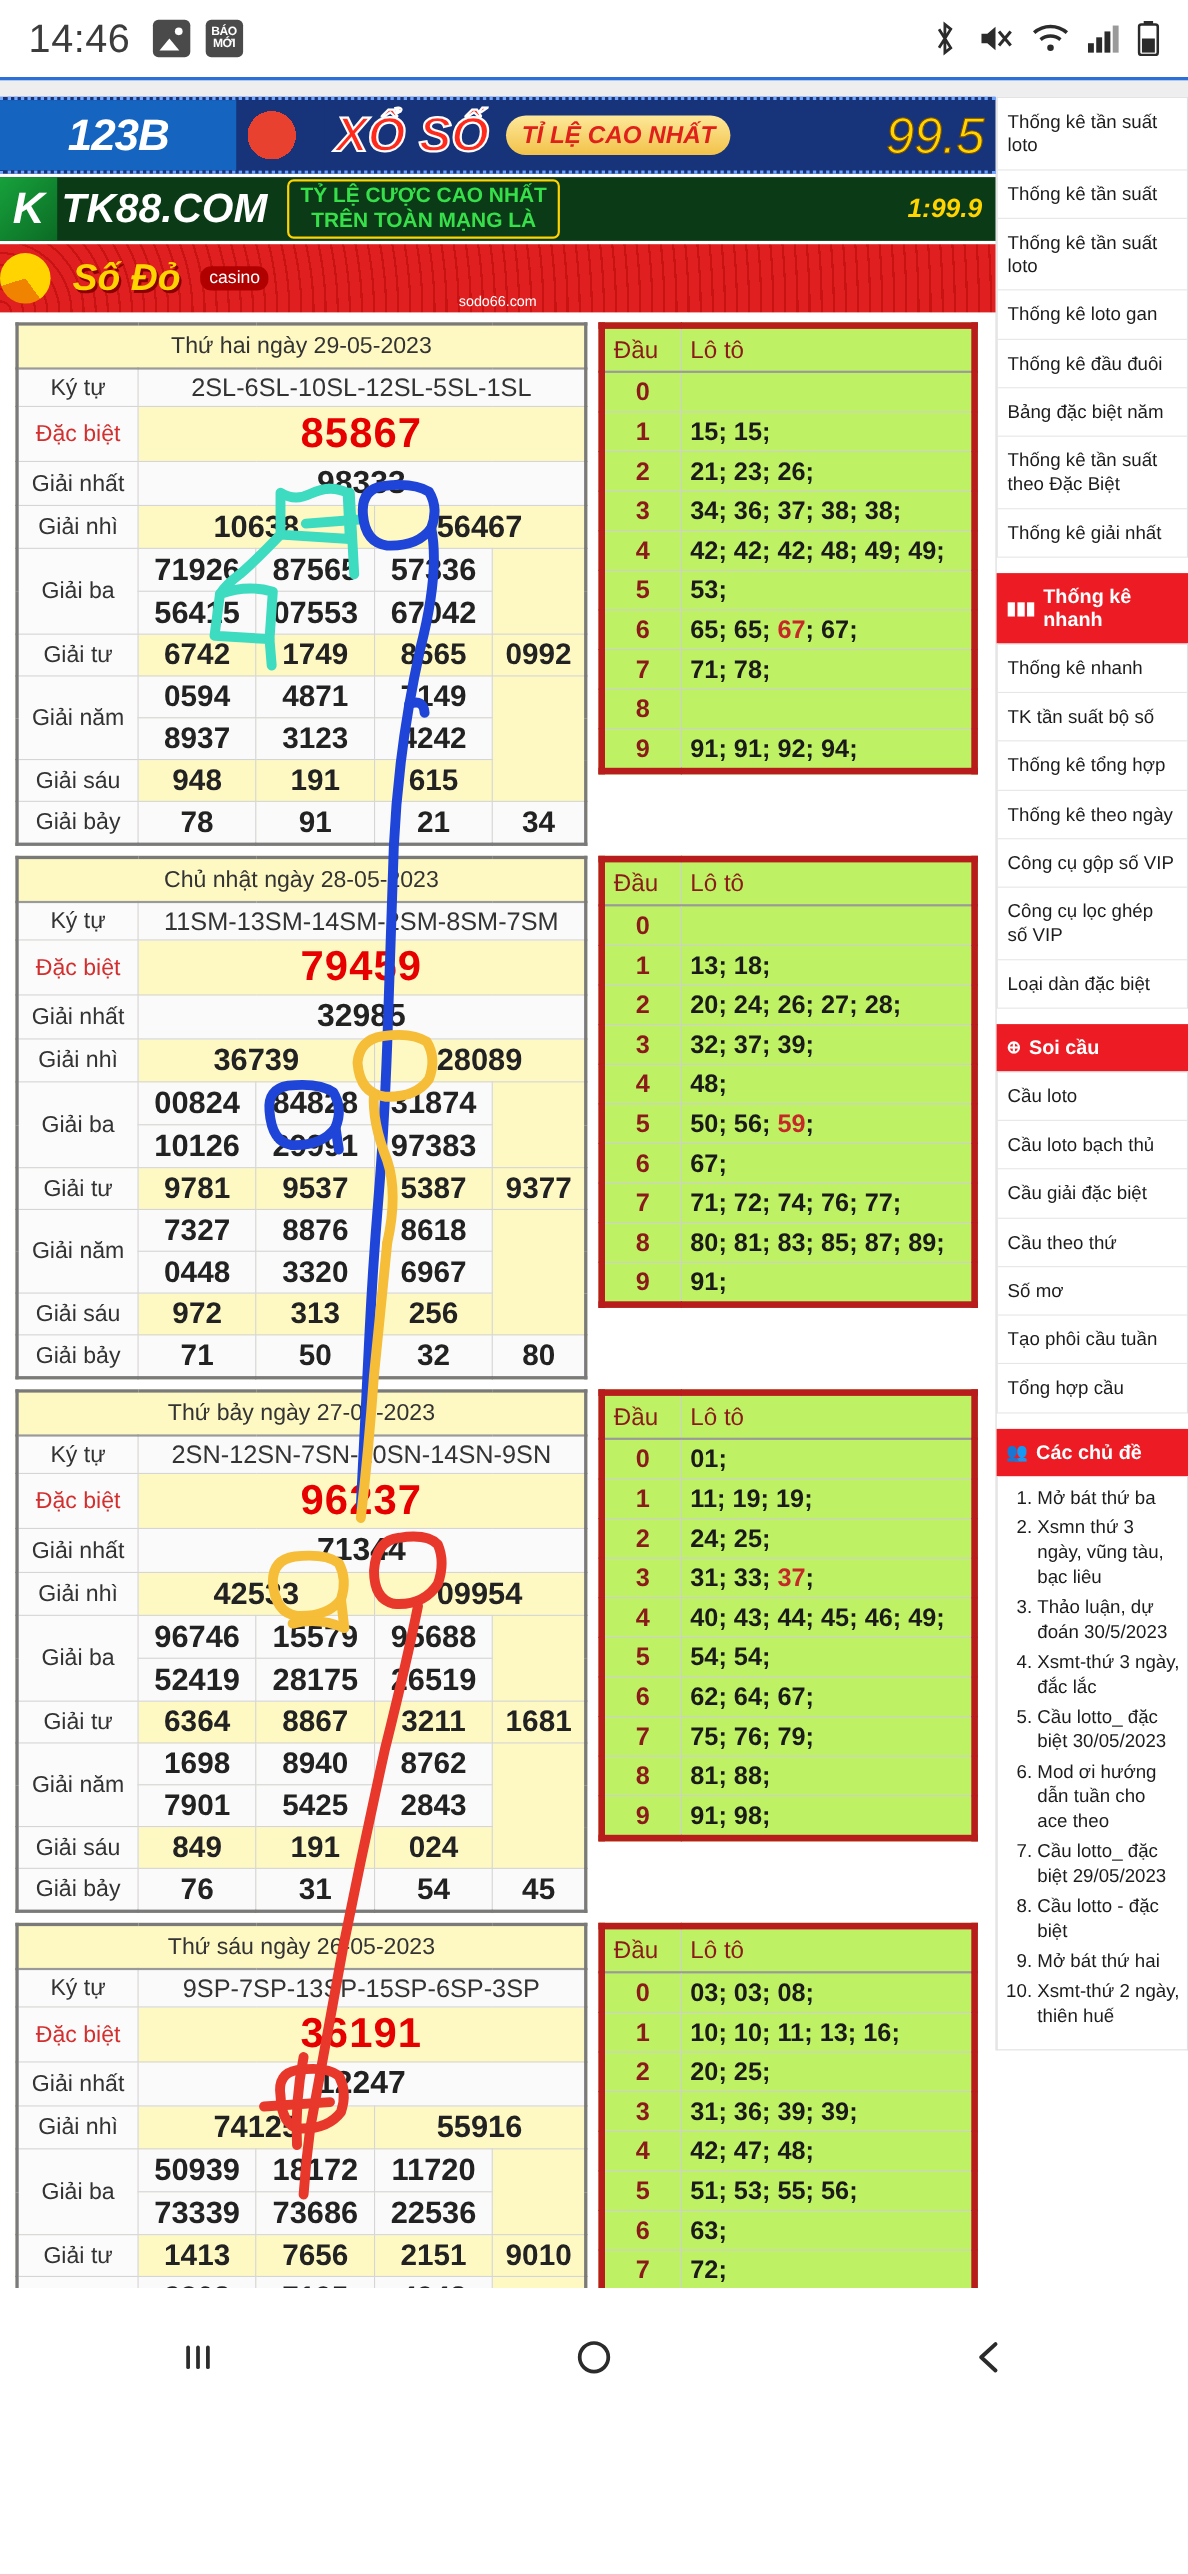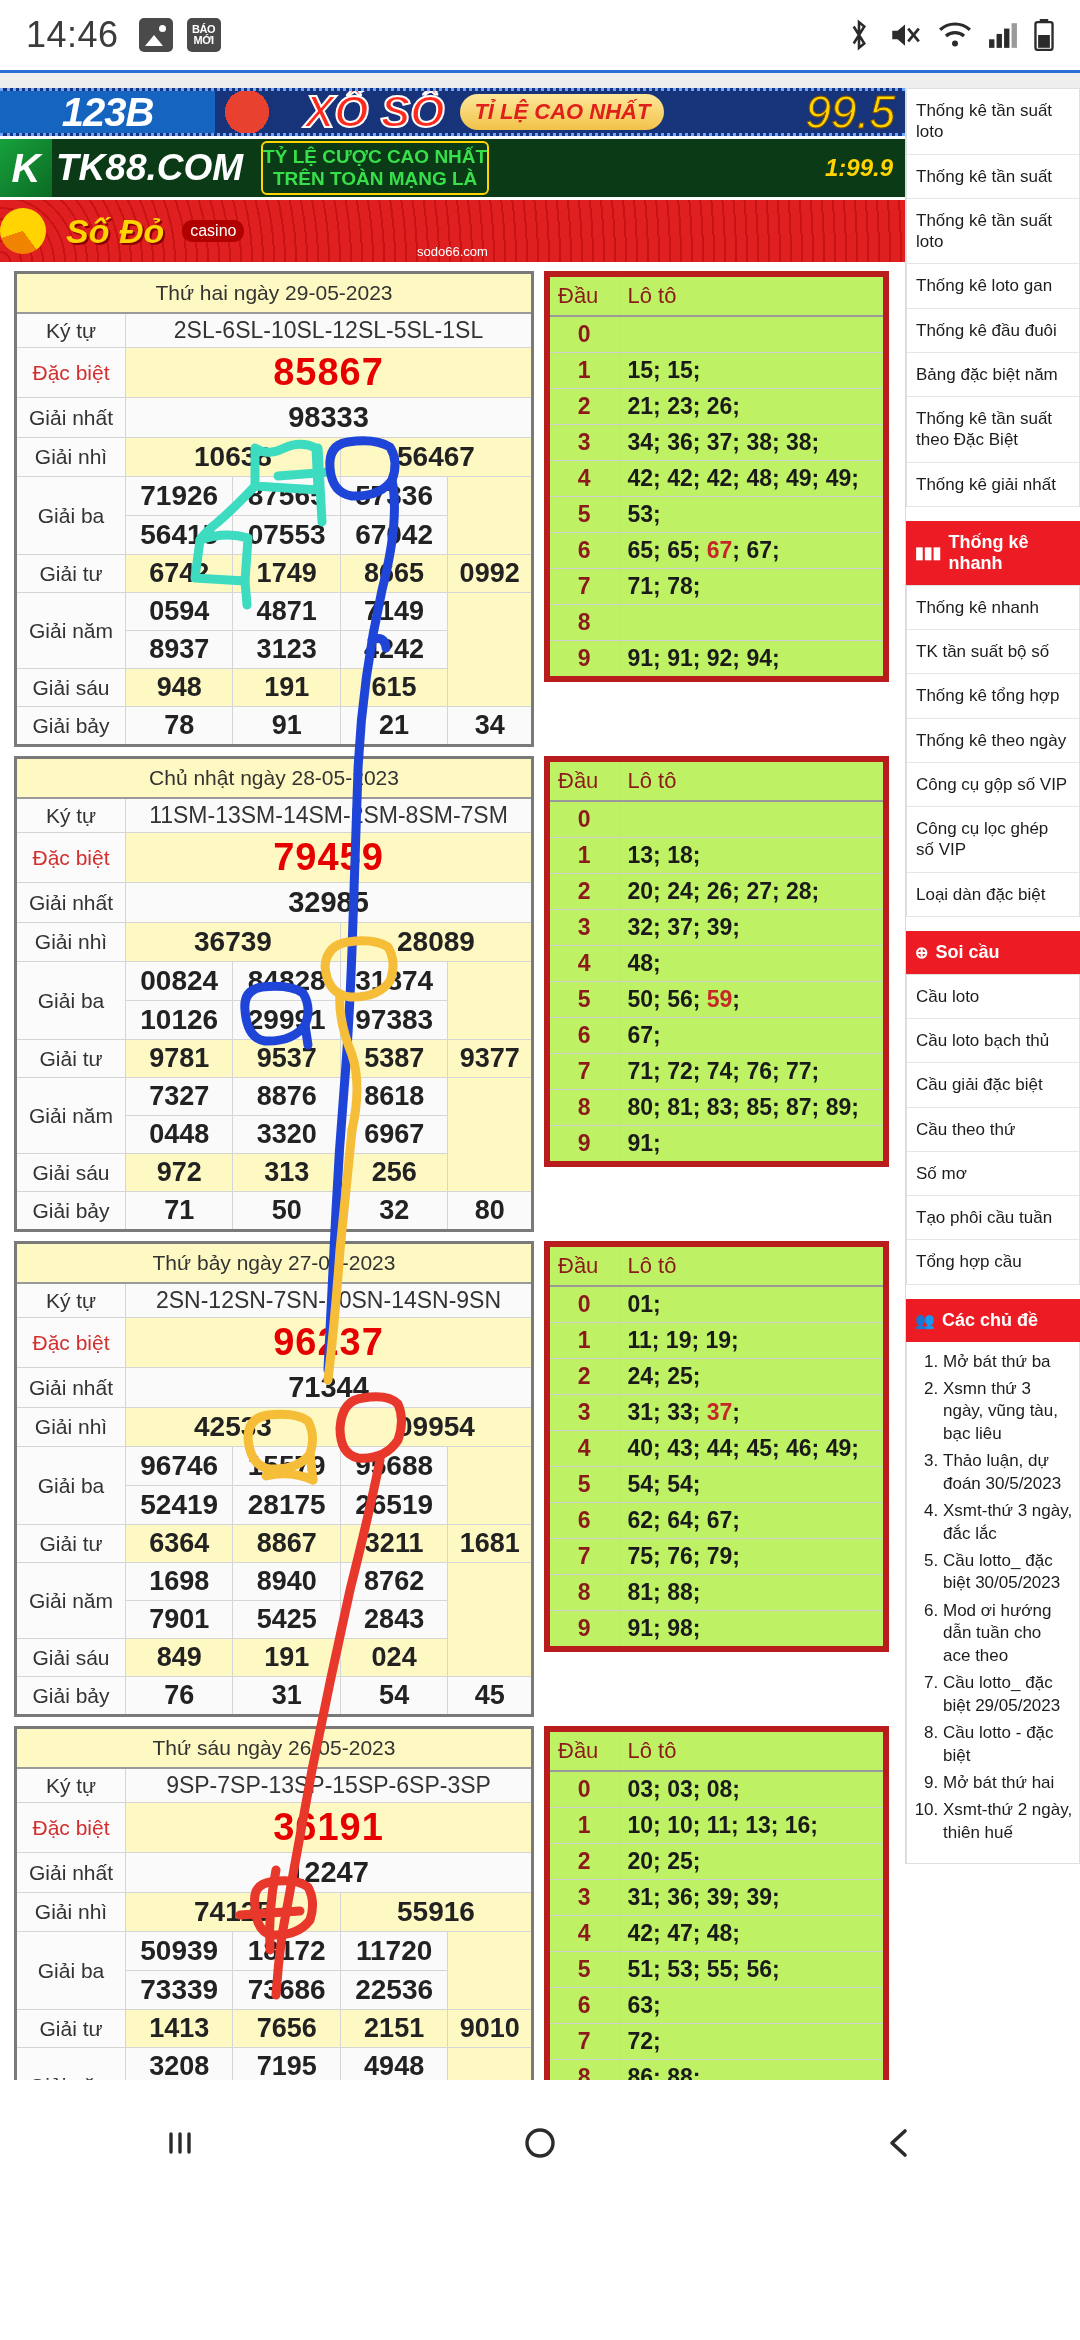--- a/index.html
+++ b/index.html
@@ -51,42 +51,42 @@
     width:1080px;
   }
 
   .content-area{
     position:relative; width:1080px;
   }
 
   
   .banners{ width:905px; padding:0 0 0 0; }
   .banner{ width:905px; margin:0 0 3px 0; position:relative; overflow:hidden; }
-  .b1{ height:48px; background:linear-gradient(90deg,#17337a 0%, #17337a 100%); display:flex; align-items:center;
+  .b1{ height:70px; background:linear-gradient(90deg,#17337a 0%, #17337a 100%); display:flex; align-items:center;
        border-top:3px dotted #6fa4ff; border-bottom:3px dotted #6fa4ff;}
   .b1 .logo{
     width:215px;height:100%;background:#1565c0;display:flex;align-items:center;justify-content:center;
     color:#fff;font-weight:bold;font-size:40px;font-style:italic;letter-spacing:-1px;
   }
   .b1 .balls{width:80px;height:100%;background:radial-gradient(circle at 40% 50%,#e8412f 0 22px,transparent 22px),#17337a;}
   .b1 .xoso{ color:#ff2a1c; -webkit-text-stroke:2px #fff; font-size:44px; font-weight:bold; font-style:italic; padding:0 10px;}
   .b1 .tile{
     background:linear-gradient(180deg,#fde89a,#f2c249); color:#e0201b; font-weight:bold;
     font-size:22px; padding:5px 14px; border-radius:18px; font-style:italic; margin-left:6px;
   }
   .b1 .num{ color:#ffd400; font-size:46px; font-weight:normal; font-style:italic; margin-left:auto; padding-right:10px;
     -webkit-text-stroke:1px #7a4e00;}
   .b2{ height:58px; background:#0b3a17; display:flex; align-items:center; }
   .b2 .k{
     width:52px;height:100%;background:linear-gradient(135deg,#17a13c,#0b6b24);
     display:flex;align-items:center;justify-content:center;color:#fff;font-size:40px;font-weight:bold;font-style:italic;
   }
   .b2 .tk{ color:#fff; font-size:37px; font-weight:bold; font-style:italic; padding-left:4px; }
   .b2 .box{
-    margin-left:18px; border:2px solid #ffd400; border-radius:6px; padding:3px 0;
+    margin-left:18px; border:2px solid #ffd400; border-radius:6px; padding:3px 10px;
     color:#37e04a; font-size:19px; font-weight:bold; line-height:1.15; text-align:center;
   }
   .b2 .ratio{ color:#ffd400; font-size:24px; font-weight:bold; font-style:italic; margin-left:auto; padding-right:12px;}
   .b3{ height:62px; background:repeating-radial-gradient(circle at 0 100%, #e02020 0 9px, #c91212 9px 11px); position:relative;
        display:flex; align-items:center; justify-content:flex-start;gap:12px;}
   .b3 .sd{ color:#ffd400; font-size:34px; font-weight:bold; font-style:italic; text-shadow:2px 2px 0 #8a0000;}
   .b3 .cas{ color:#fff; font-size:16px; background:#b00000; padding:2px 8px; border-radius:10px; margin-left:6px;}
   .b3 .sub{ position:absolute; bottom:3px; left:50%; transform:translateX(-50%); color:#fff; font-size:13px;}
   .b3 .swirl{
     width:46px;height:46px;border-radius:50%;

